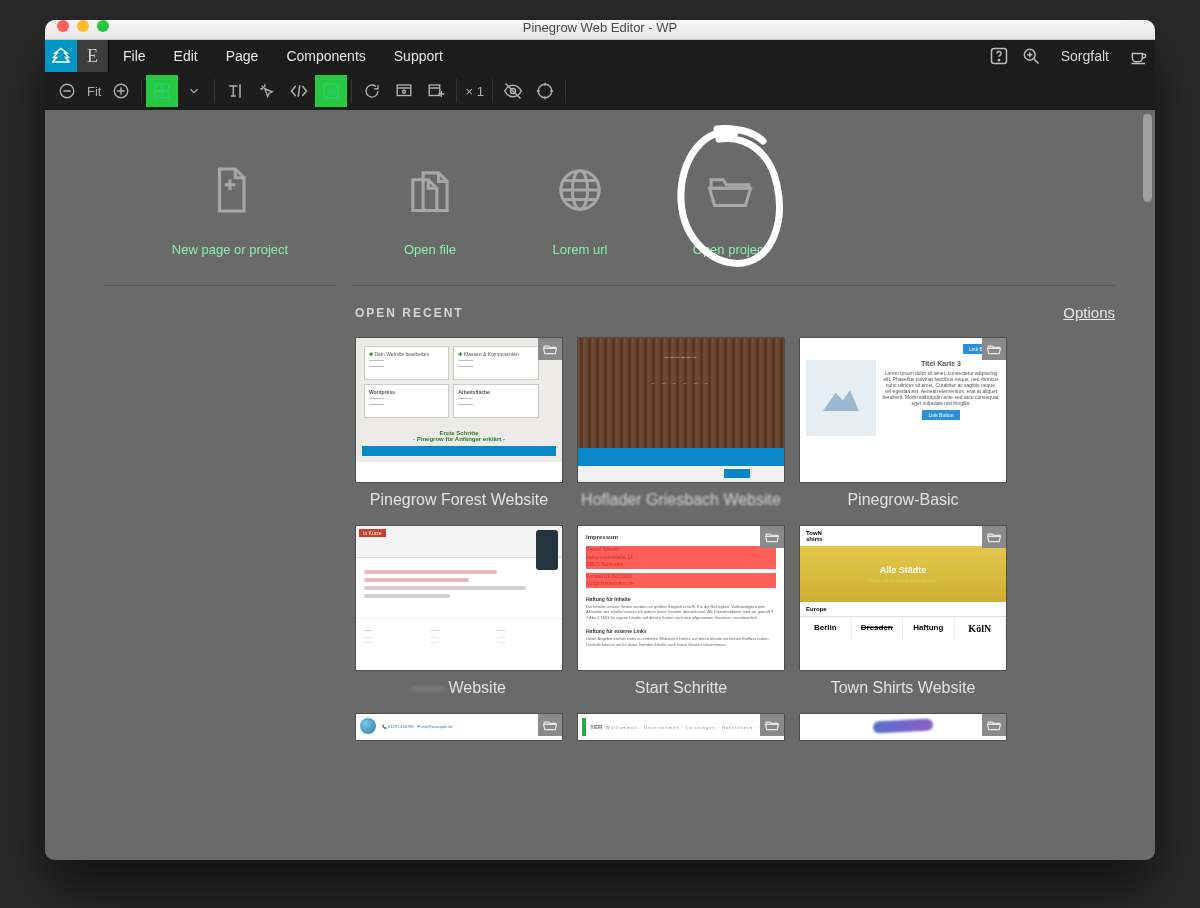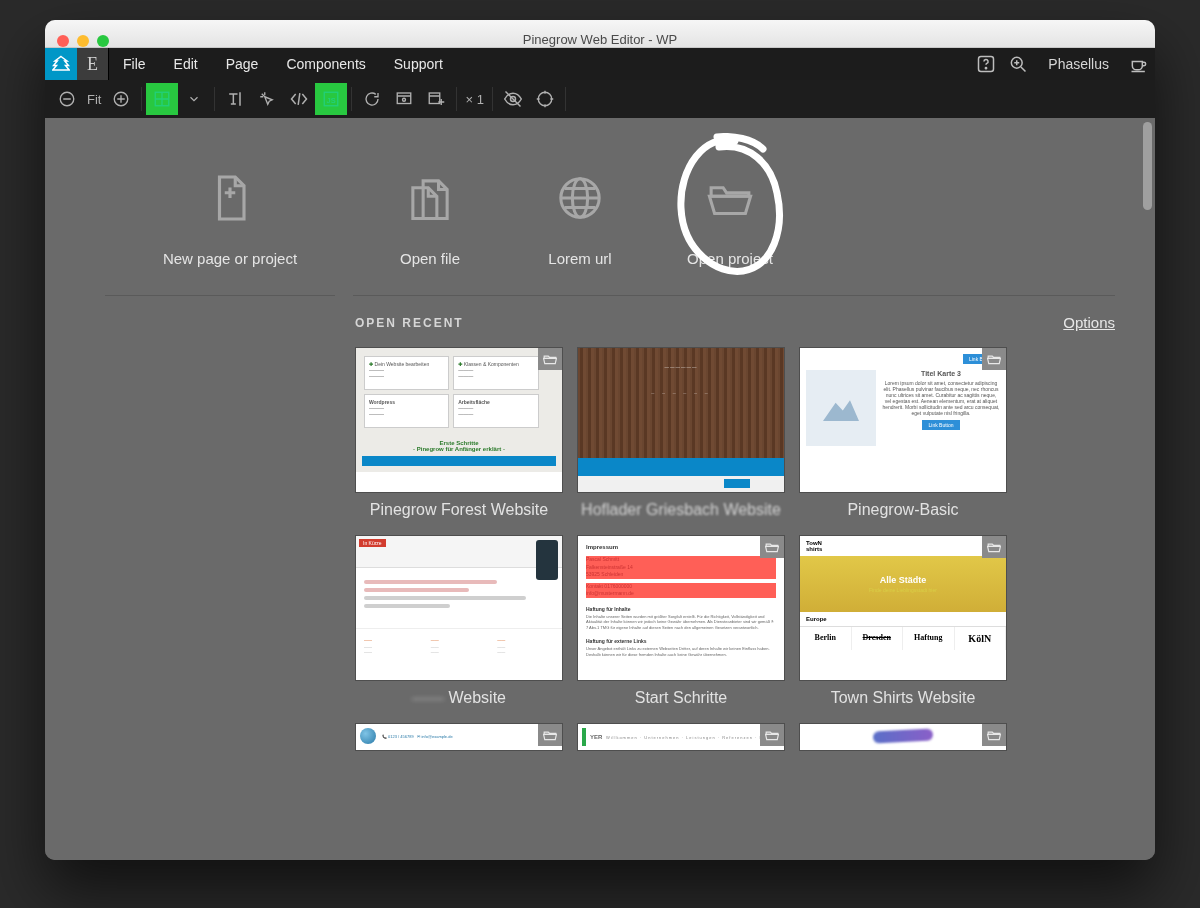--- a/index.html
+++ b/index.html
@@ -17,24 +17,24 @@
   width: 1110px;
   height: 840px;
   background: #6a6a6a;
   border-radius: 10px;
   overflow: hidden;
   box-shadow: 0 30px 60px rgba(0,0,0,0.6);
   display: flex;
   flex-direction: column;
 }
 .titlebar {
-  height: 28px;
+  height: 20px;
   background: linear-gradient(#f6f6f6,#e4e4e4);
   display: flex;
-  align-items: flex-end;
+  align-items: flex-start;
   position: relative;
   border-bottom: 1px solid #c8c8c8;
 }
 .traffic {
   display: flex;
   gap:8px;
   padding-left:12px;
 }
 .dot { width:12px; height:12px; border-radius:50%; }
 .red{background:#ff5f57;} .yellow{background:#febc2e;} .green{background:#28c840;}
@@ -91,23 +91,23 @@
   position:absolute; right:3px; top:4px; width:9px; height:88px;
   background:#9f9f9f; border-radius:5px;
 }
 .actions-row {
   display:flex;
   padding:44px 60px 0 60px;
   gap:0;
 }
 .action {
   text-align:center;
-  color:#e5e5e5;
+  color:#86efac;
   cursor:pointer;
-  font-size:15px;
+  font-size:13px;
   position:relative;
 }
 .action.wide { width:250px; }
 .action.nar { width:150px; }
 .action.nar2 { width:150px; }
 .action .icon-box { height:72px; display:flex; align-items:center; justify-content:center; margin-bottom:16px;}
 .action svg { stroke:#a7a7a7; }
 .circle-annot {
   position:absolute; left:50%; top:-29px; transform:translateX(-50%);
   width:110px; height:145px; pointer-events:none;
@@ -183,21 +183,21 @@
 .t5 .sub { font-weight:bold; margin-top:8px; font-size:5px;}
 .t5 .p { color:#666; font-size:4px; line-height:1.4; margin-top:2px;}
 
 .t6 { background:#fff;}
 .t6 .logo6 { font-size:6px; font-weight:bold; padding:4px 6px; display:flex; justify-content:space-between; align-items:center;}
 .t6 .hero { height:56px; background:linear-gradient(rgba(220,190,40,0.85),rgba(200,160,20,0.85)); display:flex; flex-direction:column; align-items:center; justify-content:center; color:#fff;}
 .t6 .hero .big { font-weight:bold; font-size:9px;}
 .t6 .hero .sm { color:#d9ce46; font-size:5px; margin-top:2px;}
 .t6 .eu { font-size:6px; font-weight:bold; padding:4px 6px;}
 .t6 .cities { display:flex; border-top:1px solid #ddd;}
-.t6 .cities .ci { flex:1; text-align:center; font-size:8px; font-weight:bold; padding:6px 0; border-right:1px solid #eee;font-family:Liberation Serif, serif;}
+.t6 .cities .ci { flex:1; text-align:center; font-size:8px; font-weight:bold; padding:6px 0; border-right:1px solid #eee;}
 .t6 .cities .ci.k { font-family:serif; font-size:10px;}
 .t6 .cities .ci .st { text-decoration:line-through; }
 
 .t7 { background:#fff; display:flex; align-items:center; padding:4px; gap:6px;}
 .t7 .c7 { width:16px; height:16px; border-radius:50%; background:radial-gradient(circle at 35% 35%, #7fc4e6, #2a7aa8);}
 .t7 .sm7 { font-size:4px; color:#2a7aa8;}
 .t8 { background:#fff; display:flex; align-items:center; padding:4px;}
 .t8 .l8 { width:4px; height:18px; background:#2aa84a; margin-right:4px;}
 .t8 .nav8 { font-size:4px; color:#888; letter-spacing:1px;}
 .t9 { background:#fff; padding:6px;}
@@ -239,21 +239,21 @@
             <circle cx="12" cy="17" r="0.8" fill="currentColor"></circle>
           </svg>
       </div>
       <div class="ico">
         <svg width="20" height="20" viewBox="0 0 24 24" fill="none" stroke="currentColor" stroke-width="1.8">
             <circle cx="10.5" cy="10.5" r="6.5"></circle>
             <path d="M15.5 15.5 L21 21"></path>
             <path d="M10.5 7.5 v6 M7.5 10.5 h6"></path>
           </svg>
       </div>
-      <div class="ws">Phasellus</div>
+      <div class="ws">Sorgfalt</div>
       <div class="ico">
         <svg width="20" height="20" viewBox="0 0 24 24" fill="none" stroke="currentColor" stroke-width="1.8">
             <path d="M4 9 h12 v5 a5 5 0 0 1 -5 5 h-2 a5 5 0 0 1 -5 -5 Z"></path>
             <path d="M16 10 h2 a2 2 0 0 1 0 4 h-2"></path>
             <line x1="3" y1="21" x2="19" y2="21"></line>
           </svg>
       </div>
     </div>
   </div>
 

